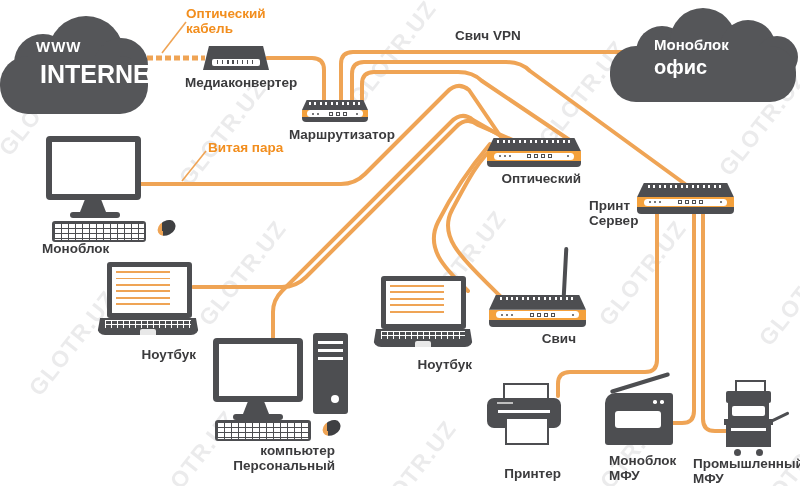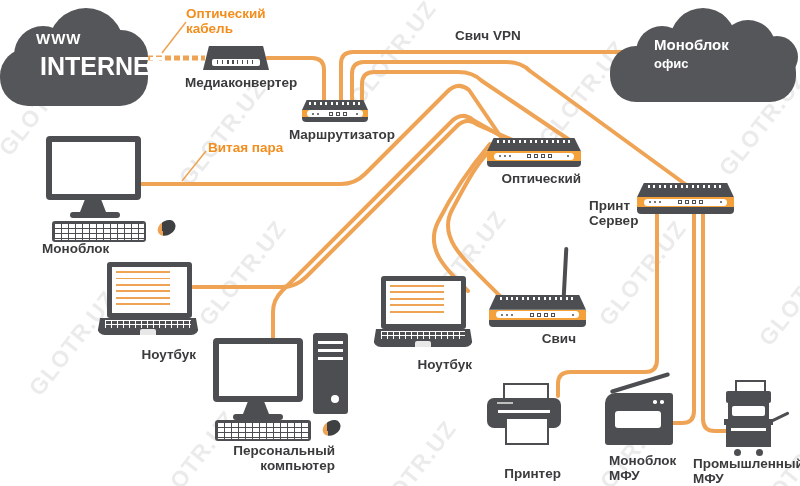--- a/index.html
+++ b/index.html
@@ -124,37 +124,37 @@
     <path class="cable" d="M273,340 V312 Q273,300 282,291 L451,122 Q462,111 473,120 L508,140"></path>
     <path class="cable" d="M501,297 C470,265 436,240 452,210 S478,160 497,144"></path>
     <path class="cable" d="M468,291 C448,271 424,250 438,222 S468,170 490,144"></path>
     <path class="cable" d="M657,213 V360 Q657,372 645,372 H570 Q558,372 558,384 V396"></path>
     <path class="cable" d="M694,213 V411 Q694,423 682,423 H672"></path>
     <path class="cable" d="M703,213 V419 Q703,431 715,431 H726"></path>
     <path class="pointer" d="M162,53 L186,22"></path>
     <path class="pointer" d="M182,181 L206,151"></path>
   </svg>
 
-  <div class="cloud" style="left:0;top:8px;width:150px;height:98px;text-align:center;">
+  <div class="cloud" style="left:0;top:16px;width:150px;height:98px;text-align:center;">
     <div class="blob" style="left:14px;top:18px;width:58px;height:58px;"></div>
     <div class="blob" style="left:48px;top:0;width:76px;height:76px;"></div>
     <div class="blob" style="left:94px;top:22px;width:54px;height:54px;"></div>
     <div class="cbase" style="left:0;top:40px;width:148px;height:58px;border-radius:28px;"></div>
     <div class="ctext" style="left:36px;top:22px;font-size:15px;letter-spacing:1px;">WWW</div>
     <div class="ctext" style="left:40px;top:44px;font-size:25px;">INTERNET</div>
   </div>
 
   <div class="cloud" style="left:610px;top:8px;width:188px;height:96px;">
     <div class="blob" style="left:26px;top:18px;width:52px;height:52px;"></div>
     <div class="blob" style="left:60px;top:0;width:66px;height:66px;"></div>
     <div class="blob" style="left:110px;top:12px;width:56px;height:56px;"></div>
     <div class="blob" style="left:146px;top:28px;width:42px;height:42px;"></div>
     <div class="cbase" style="left:0;top:38px;width:186px;height:56px;border-radius:26px;"></div>
     <div class="ctext" style="left:44px;top:28px;font-size:15px;">Моноблок</div>
-    <div class="ctext" style="left:44px;top:48px;font-size:13px;">офис</div>
+    <div class="ctext" style="left:44px;top:48px;font-size:20px;">офис</div>
   </div>
 
   <div class="mediaconv" style="left:203px;top:46px;width:66px;height:24px;">
     <div class="mc-stripe"></div>
   </div>
 
   <div class="netdev" style="left:302px;top:100px;width:66px;height:22px;">
     <div class="nd-top">
         <div class="nd-vents"></div>
       </div>
@@ -310,22 +310,22 @@
   <div class="lbl center" style="left:185px;top:75px;width:112px;">Медиаконвертер</div>
   <div class="lbl center" style="left:285px;top:127px;width:110px;">Маршрутизатор</div>
   <div class="lbl center" style="left:487px;top:171px;width:94px;">Оптический</div>
   <div class="lbl" style="left:589px;top:198px;">
     <div>Принт</div>
     <div>Сервер</div>
   </div>
   <div class="lbl" style="left:42px;top:241px;">Моноблок</div>
   <div class="lbl center" style="left:100px;top:347px;width:96px;">Ноутбук</div>
   <div class="lbl center" style="left:205px;top:443px;width:130px;">
+    <div>компьютер</div>
     <div>Персональный</div>
-    <div>компьютер</div>
   </div>
   <div class="lbl center" style="left:376px;top:357px;width:96px;">Ноутбук</div>
   <div class="lbl center" style="left:500px;top:331px;width:76px;">Свич</div>
   <div class="lbl center" style="left:487px;top:466px;width:74px;">Принтер</div>
   <div class="lbl" style="left:609px;top:453px;">
     <div>Моноблок</div>
     <div>МФУ</div>
   </div>
   <div class="lbl" style="left:693px;top:456px;">
     <div>Промышленный</div>

